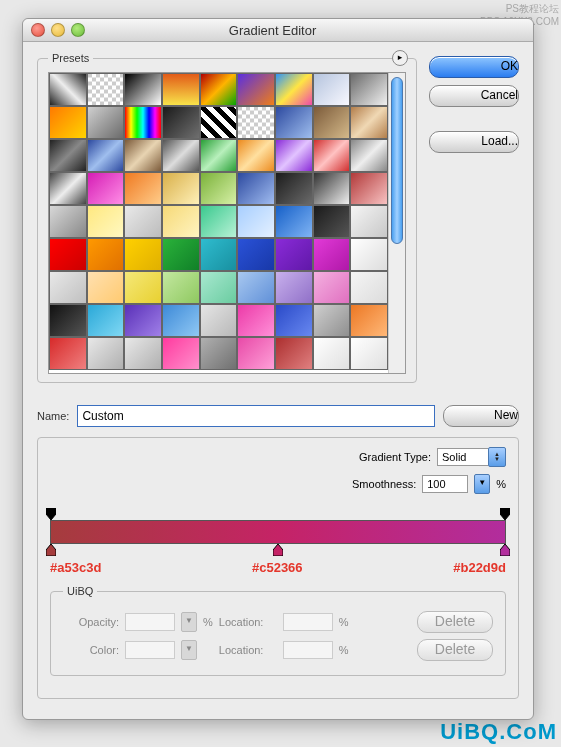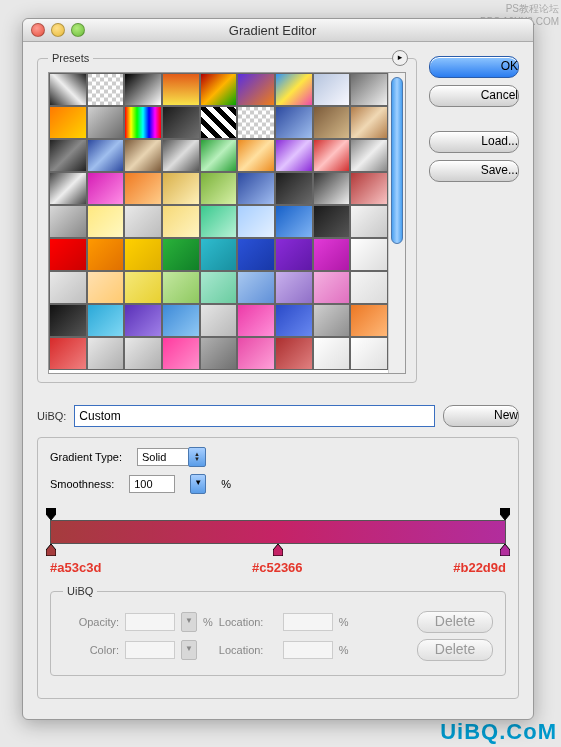--- a/index.html
+++ b/index.html
@@ -176,22 +176,23 @@
   padding: 2px 4px;
   font-size: 12px;
   height: 16px;
   background: #fff;
   color: #000;
 }
 .gradient-fieldset { padding: 10px 12px 12px; }
 .row {
   display: flex;
   align-items: center;
-  gap: 15px;
+  gap: 6px;
   margin-bottom: 8px;
+  justify-content: flex-end;
 }
 .select-combo {
   display: inline-flex;
   align-items: center;
   height: 18px;
 }
 .select-combo input {
   border: 1px solid #999;
   border-right: none;
   height: 16px;
@@ -424,26 +425,25 @@
           <div class="scrollbar">
             <div class="scroll-thumb"></div>
           </div>
         </div>
       </fieldset>
       <div class="buttons-col">
         <div class="aqua-btn primary">OK</div>
         <div class="aqua-btn">Cancel</div>
         <div style="height:10px"></div>
         <div class="aqua-btn">Load...</div>
-        <div class="aqua-btn">Save...</div>
       </div>
     </div>
 
     <div class="name-row">
-      <label>UiBQ:</label>
+      <label>Name:</label>
       <input class="name-input" type="text" value="Custom" style="">
       <div class="aqua-btn" style="width:74px">New</div>
     </div>
 
     <fieldset class="gradient-fieldset">
       <div class="row">
         <label>Gradient Type:</label>
         <div class="select-combo">
           <input type="text" value="Solid" style="">
           <div class="arrows">▲<br>▼</div>

